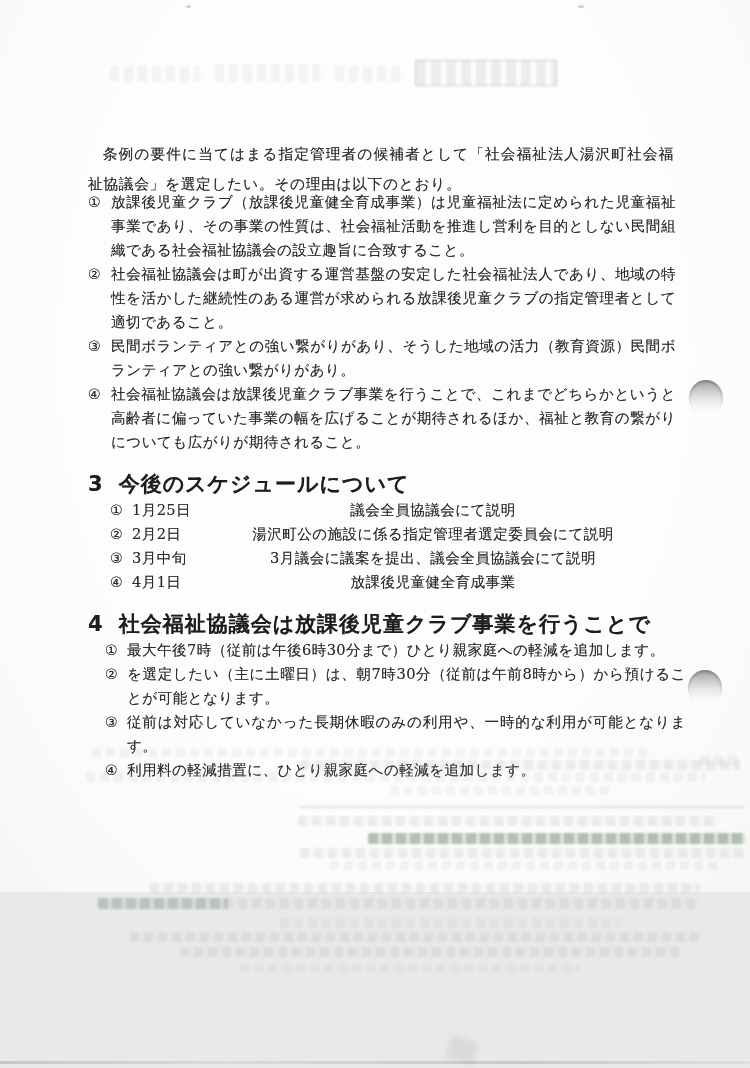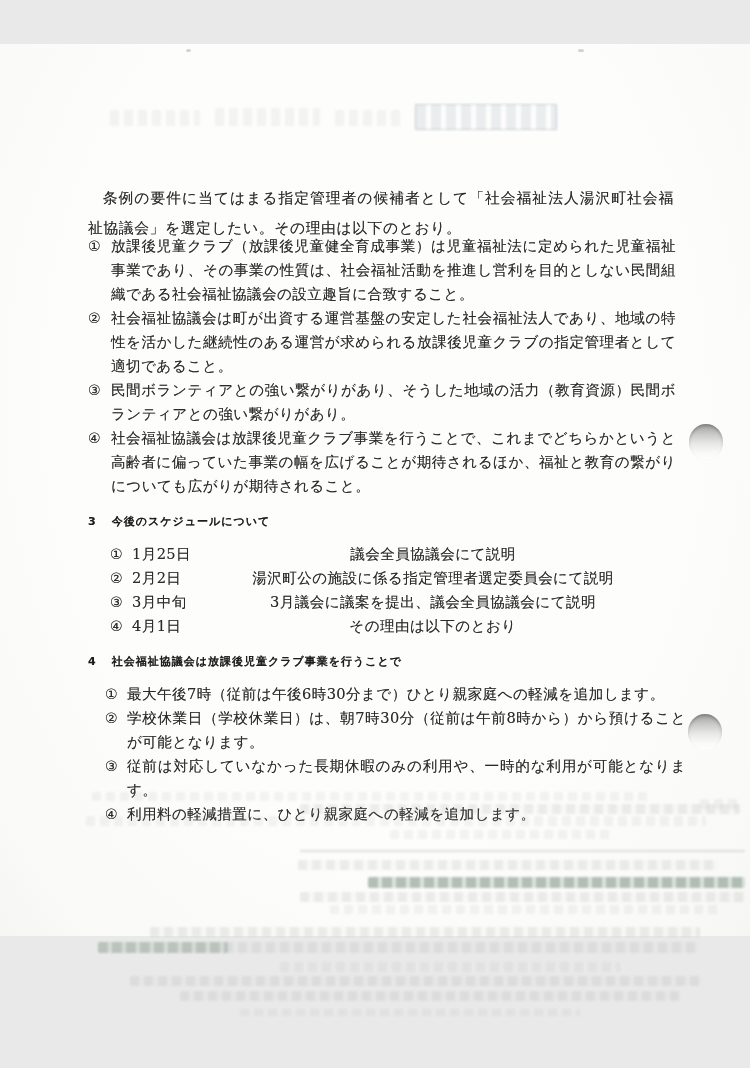--- a/index.html
+++ b/index.html
@@ -5,21 +5,20 @@
   html,body{margin:0;padding:0;}
   body{
     width:750px;height:1068px;overflow:hidden;
     font-family:"DejaVu Serif","Liberation Serif",serif;
     background:#e9e9e9;
   }
   .page{
     position:relative;width:750px;height:892px;
     background:radial-gradient(ellipse at 50% 40%, #fdfdfc 55%, #f9f9f7 90%, #f5f5f3 100%);
     color:#2b2b2b;
-    margin-top:44px;
   }
   
   .intro{
     position:absolute;top:124px;left:88px;width:586px;
     font-size:14.8px;line-height:30px;letter-spacing:0.6px;
     text-align:justify;text-indent:1em;
     color:#2b2b2b;text-shadow:0 0 0.5px rgba(45,45,45,.55);
   }
   .reasons{
     position:absolute;top:190px;left:88px;width:588px;
@@ -30,21 +29,21 @@
     text-align:justify;color:#2b2b2b;text-shadow:0 0 0.5px rgba(45,45,45,.5);
   }
   .hang-item .marker{
     position:absolute;left:0;top:0;width:20px;
     font-family:"DejaVu Sans","Liberation Sans",sans-serif;
     font-size:14px;
   }
   .sec-heading{
     position:absolute;left:88px;
     font-family:"DejaVu Sans","Liberation Sans",sans-serif;
-    font-weight:700;font-size:11px;letter-spacing:1px;color:#1d1d1d;
+    font-weight:700;font-size:21px;letter-spacing:1px;color:#1d1d1d;
     text-shadow:0 0 0.5px rgba(30,30,30,.5);
     white-space:nowrap;
   }
   .sec-heading .sec-num{display:inline-block;margin-right:15px;}
   .sec3{top:470px;}
   .sec4{top:610px;}
   .schedule{position:absolute;top:498px;left:110px;width:566px;}
   .sched-row{
     display:flex;font-size:14.6px;line-height:24px;letter-spacing:0.4px;
     color:#2b2b2b;text-shadow:0 0 0.5px rgba(45,45,45,.5);
@@ -143,35 +142,35 @@
       <span class="desc">湯沢町公の施設に係る指定管理者選定委員会にて説明</span>
     </div>
     <div class="sched-row">
       <span class="marker">③</span>
       <span class="date">3月中旬</span>
       <span class="desc">3月議会に議案を提出、議会全員協議会にて説明</span>
     </div>
     <div class="sched-row">
       <span class="marker">④</span>
       <span class="date">4月1日</span>
-      <span class="desc">その理由は以下のとおり</span>
+      <span class="desc">放課後児童健全育成事業</span>
     </div>
   </div>
 
   <div class="sec-heading sec4">
     <span class="sec-num">4</span><span>社会福祉協議会は放課後児童クラブ事業を行うことで</span>
   </div>
   <div class="services">
     <div class="hang-item">
       <span class="marker">①</span>
       <span>最大午後7時（従前は午後6時30分まで）ひとり親家庭への軽減を追加します。</span>
     </div>
     <div class="hang-item">
       <span class="marker">②</span>
-      <span>学校休業日（学校休業日）は、朝7時30分（従前は午前8時から）から預けることが可能となります。</span>
+      <span>を選定したい（主に土曜日）は、朝7時30分（従前は午前8時から）から預けることが可能となります。</span>
     </div>
     <div class="hang-item">
       <span class="marker">③</span>
       <span>従前は対応していなかった長期休暇のみの利用や、一時的な利用が可能となります。</span>
     </div>
     <div class="hang-item">
       <span class="marker">④</span>
       <span>利用料の軽減措置に、ひとり親家庭への軽減を追加します。</span>
     </div>
   </div>

